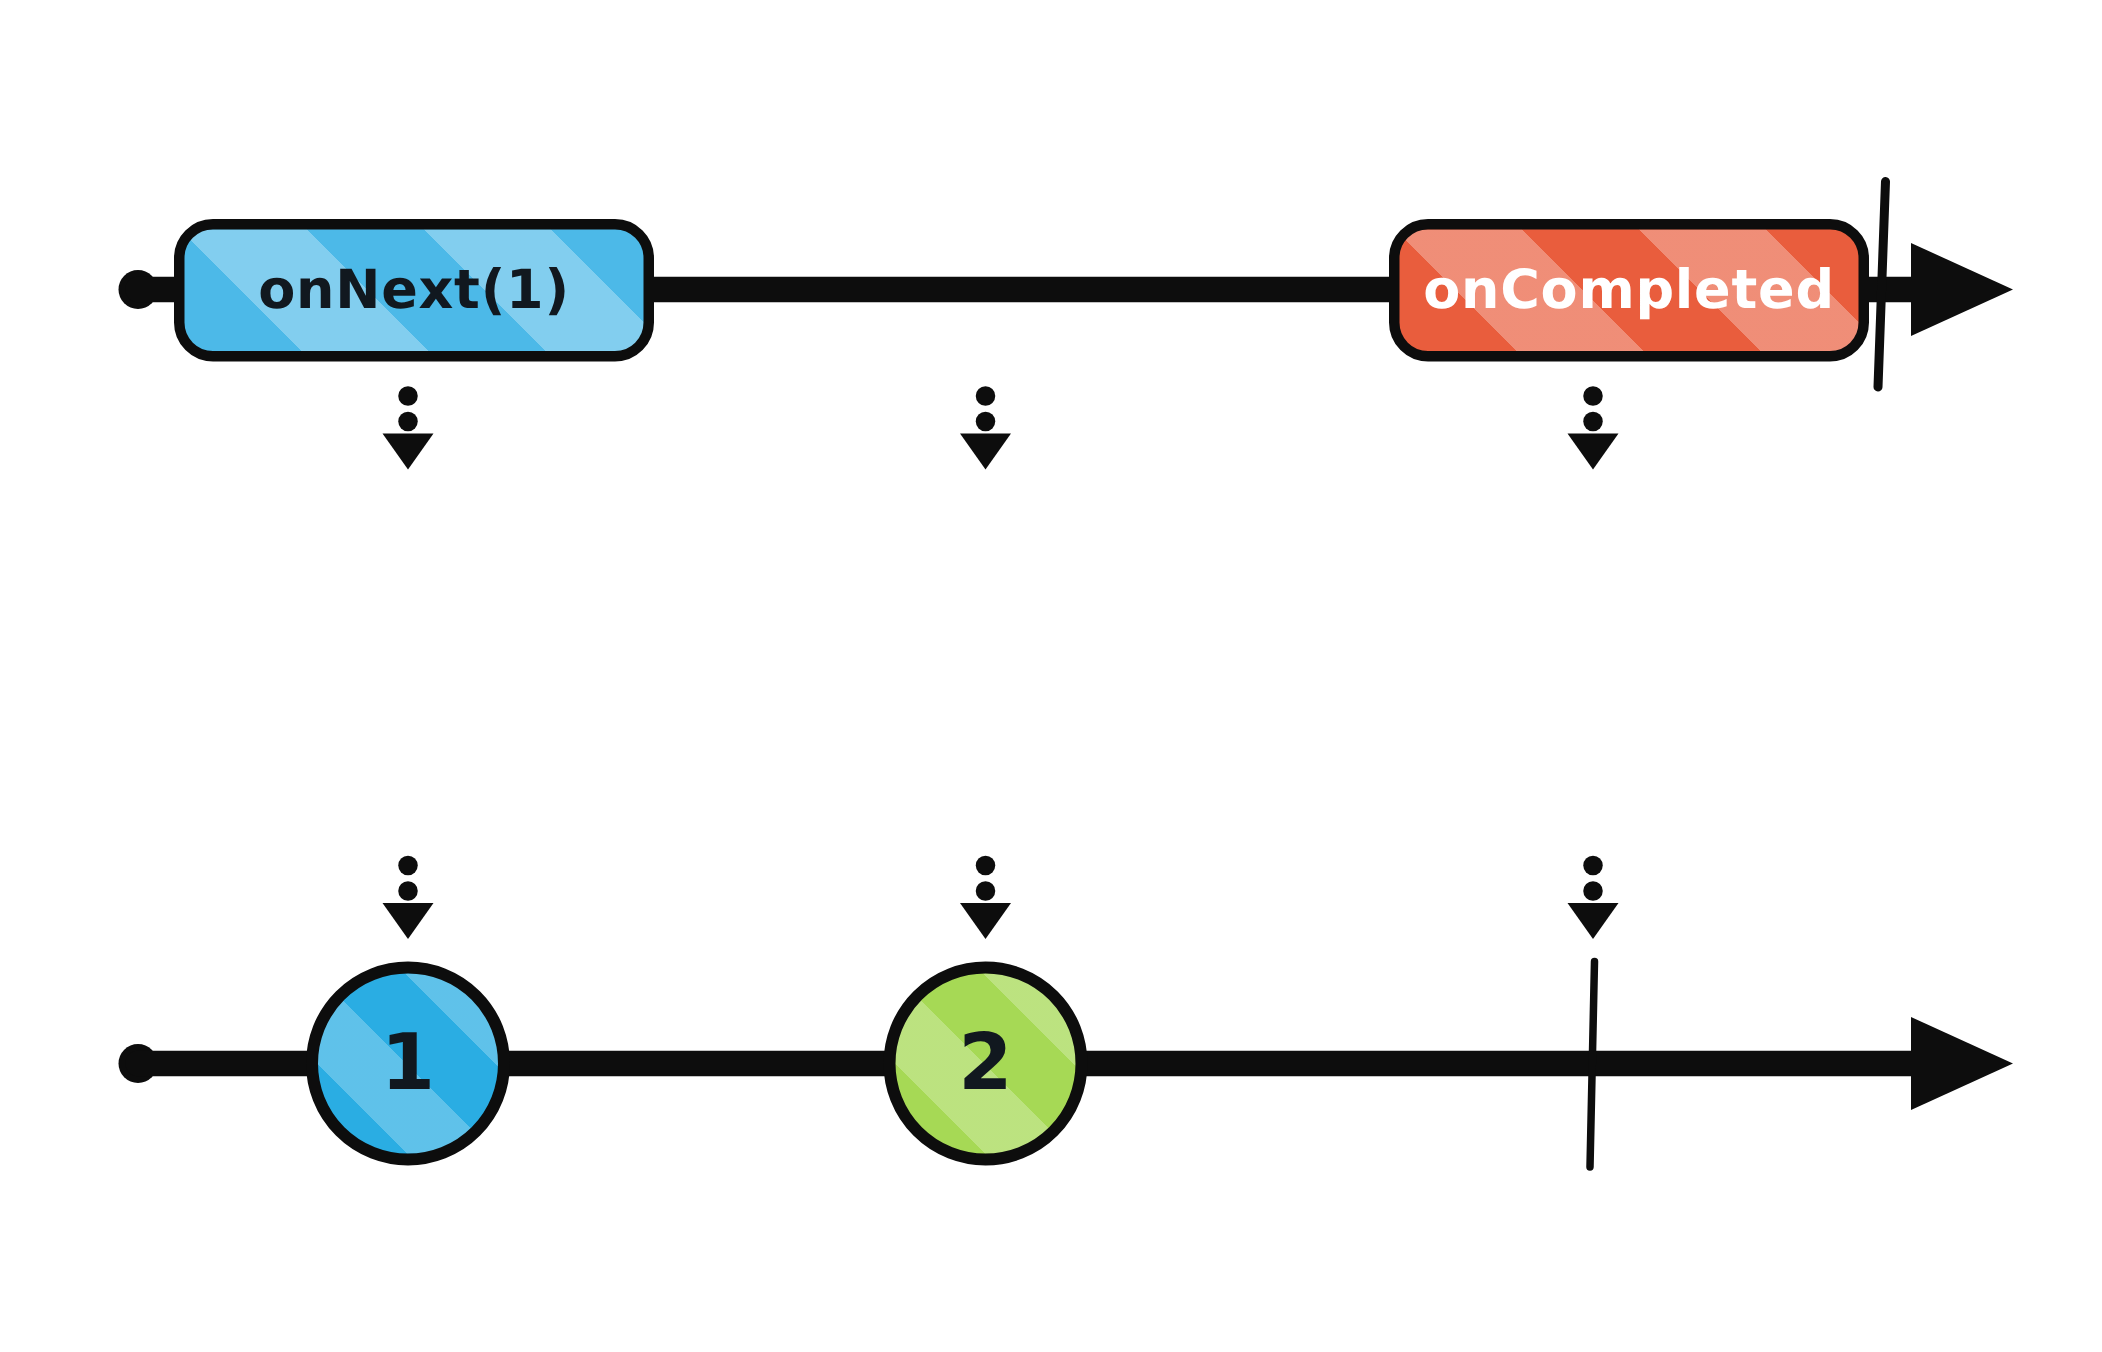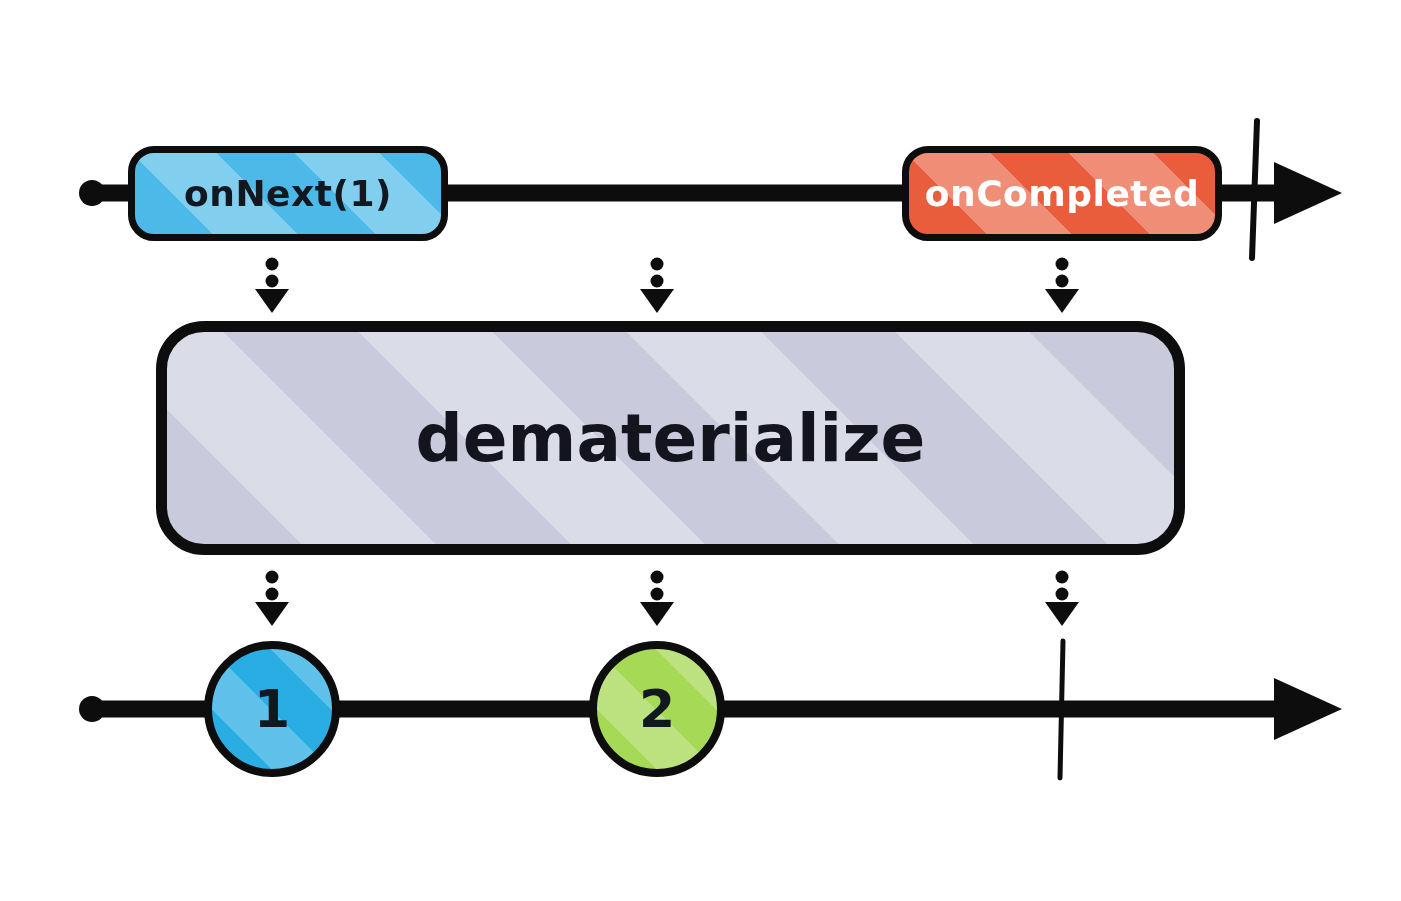--- a/index.html
+++ b/index.html
@@ -124,32 +124,29 @@
     </g>
 
     <g>
       <circle cx="92" cy="709" r="13" fill="#0d0d0d"></circle>
       <line x1="92" y1="709" x2="1280" y2="709" stroke="#0d0d0d" stroke-width="17" stroke-linecap="round"></line>
       <polygon points="1274,678 1342,709 1274,740" fill="#0d0d0d"></polygon>
       <line x1="1063" y1="641" x2="1060" y2="778" stroke="#0d0d0d" stroke-width="5" stroke-linecap="round"></line>
     </g>
   </svg>
 
-  <div class="pill" style="left: 128px; top: 146px; background-color: rgb(76, 185, 232);">
+  <div class="pill" style="left: 116px; top: 146px; background-color: rgb(76, 185, 232);">
     <span style="color: rgb(17, 24, 31);">onNext(1)</span>
   </div>
 
 
-  <div class="pill" style="left: 902px; top: 146px; background-color: rgb(233, 93, 61);">
+  <div class="pill" style="left: 926px; top: 146px; background-color: rgb(233, 93, 61);">
     <span style="color: rgb(255, 255, 255);">onCompleted</span>
   </div>
 
-  <div class="opbox" style="background-color: rgb(201, 203, 221);">
-    <span style="color: rgb(20, 20, 30);">dematerialize</span>
-  </div>
 
   <div class="marble" style="left: 204px; top: 641px; background-color: rgb(42, 173, 227);">
     <span style="color: rgb(17, 24, 31);">1</span>
   </div>
 
   <div class="marble" style="left: 589px; top: 641px; background-color: rgb(166, 217, 85);">
     <span style="color: rgb(17, 24, 31);">2</span>
   </div>
 
 </div>

